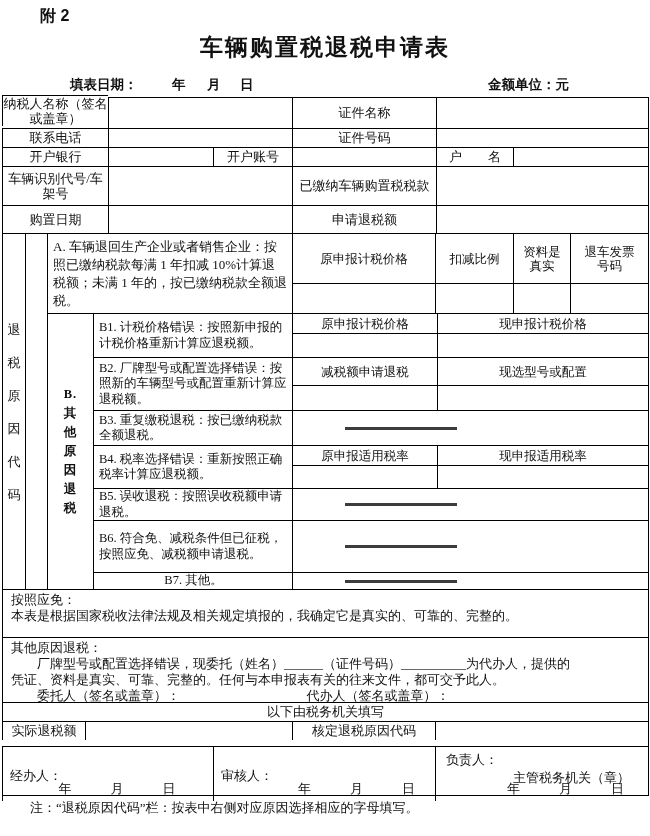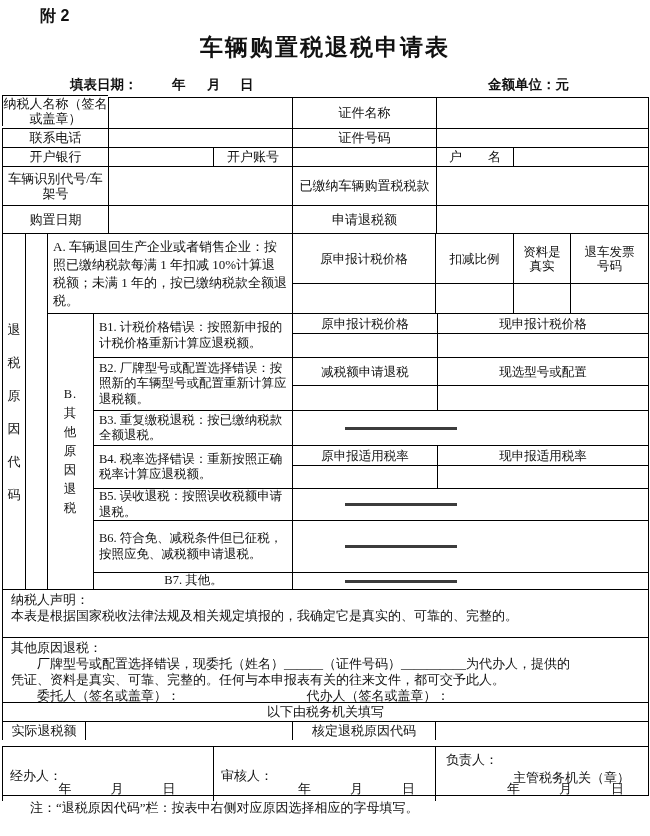--- a/index.html
+++ b/index.html
@@ -17,21 +17,21 @@
   .subrow{top:76px;font-size:13.5px;font-weight:bold;}
   
   .tbl{left:2px;top:97px;width:647px;height:699px;box-sizing:border-box;
        border-right:1px solid #000;border-bottom:1px solid #000;}
   .cell{position:absolute;box-sizing:border-box;border-left:1px solid #000;border-top:1px solid #000;
         display:flex;align-items:center;justify-content:center;text-align:center;
         font-size:13px;line-height:16px;overflow:hidden;}
   .b-text{font-size:12.5px;line-height:15.5px;padding:2px 4px 2px 5px;display:flex;align-items:center;text-align:left;}
   .hdr{font-size:12.5px;line-height:14px;}
   .vert{line-height:33px;font-size:13px;padding:0 1px;}
-  .bgroup{font-size:12.5px;line-height:19px;padding:0 10px;letter-spacing:1px;}
+  .bgroup{font-size:12.5px;line-height:19px;padding:0 10px;letter-spacing:1px;font-weight:bold;}
   .dash{width:112px;height:3px;background:#3c3c3c;margin-left:52px;}
   .dashwrap{justify-content:flex-start;}
   .decl{font-size:13px;line-height:16px;padding:2px 8px;display:block;text-align:left;}
   .signcell{display:block;text-align:left;font-size:13px;margin-top:6px;}
   .sn{position:absolute;left:7px;}
   .sdate{position:absolute;bottom:4px;left:0;right:0;font-size:13px;}
   .note{left:30px;top:799px;font-size:13px;}
 </style>
 </head>
 <body>
@@ -121,21 +121,21 @@
 <div class="cell dashwrap" style="left:292px;top:520px;width:356px;height:52px;">
     <div class="dash"></div>
   </div>
 
 <div class="cell b-text" style="left:93px;top:572px;width:199px;height:17px;">B7. 其他。</div>
 <div class="cell dashwrap" style="left:292px;top:572px;width:356px;height:17px;">
     <div class="dash"></div>
   </div>
 
 <div class="cell decl" style="left:2px;top:589px;width:646px;height:48px;">
-  <div>纳税人声明：</div>
+  <div>按照应免：</div>
   <div>本表是根据国家税收法律法规及相关规定填报的，我确定它是真实的、可靠的、完整的。</div>
 </div>
 
 <div class="cell decl" style="left:2px;top:637px;width:646px;height:65px;">
   <div>其他原因退税：</div>
   <div>　　厂牌型号或配置选择错误，现委托（姓名）______（证件号码）__________为代办人，提供的</div>
   <div>凭证、资料是真实、可靠、完整的。任何与本申报表有关的往来文件，都可交予此人。</div>
   <div>
     <span>　　委托人（签名或盖章）：</span>
     <span style="display:inline-block;width:120px;"></span>

